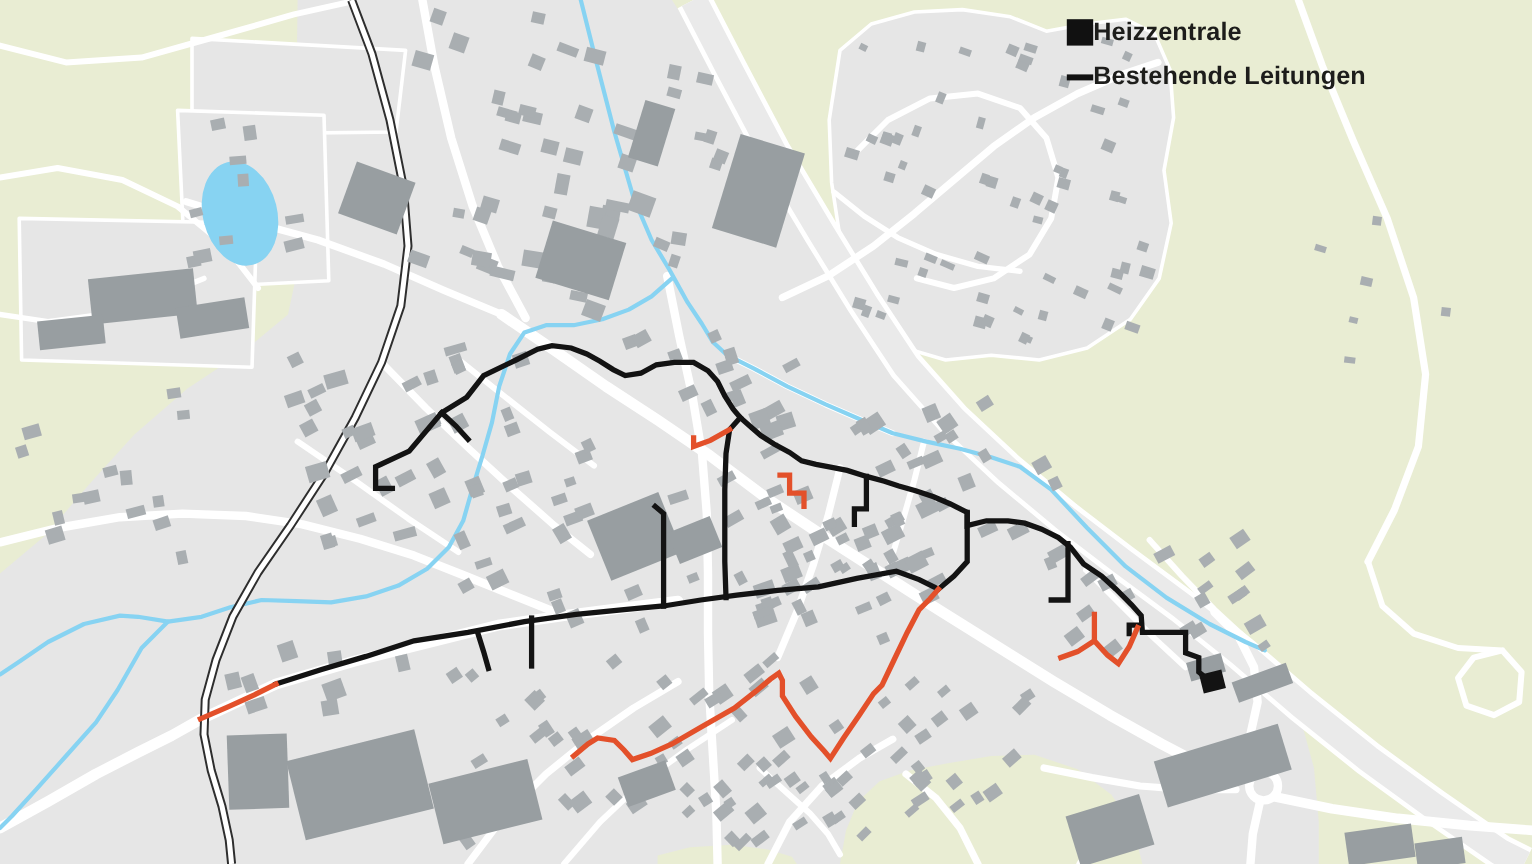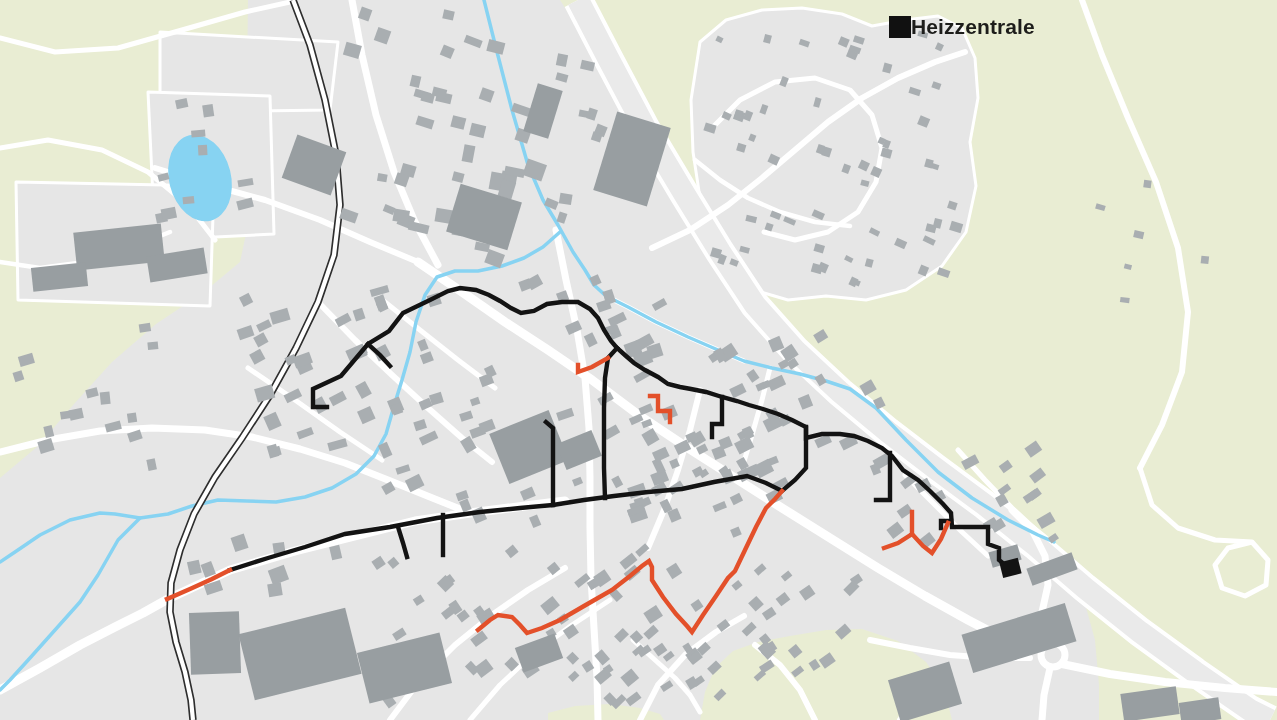--- a/index.html
+++ b/index.html
@@ -497,14 +497,18 @@
       <path d="M884,548 L898,543 L912,534 L912,512" fill="none" stroke="#e3502a" stroke-width="4.4" stroke-linecap="square" stroke-linejoin="miter"></path>
       <path d="M912,534 L923,546 L932,553 L941,539 L948,523" fill="none" stroke="#e3502a" stroke-width="4.4" stroke-linecap="square" stroke-linejoin="miter"></path>
       <rect x="1001" y="560" width="19" height="16" fill="#131313" transform="rotate(-14 1010 568)"></rect>
     </svg>
 
   <div class="legend">
     <div class="legend-row">
       <span class="sw sw-square" style="background: rgb(17, 17, 17);"></span>
       <span class="label">Heizzentrale</span>
     </div>
+    <div class="legend-row">
+      <span class="sw sw-line" style="background: rgb(17, 17, 17);"></span>
+      <span class="label">Bestehende Leitungen</span>
+    </div>
   </div>
 </div>
 
 </body></html>

